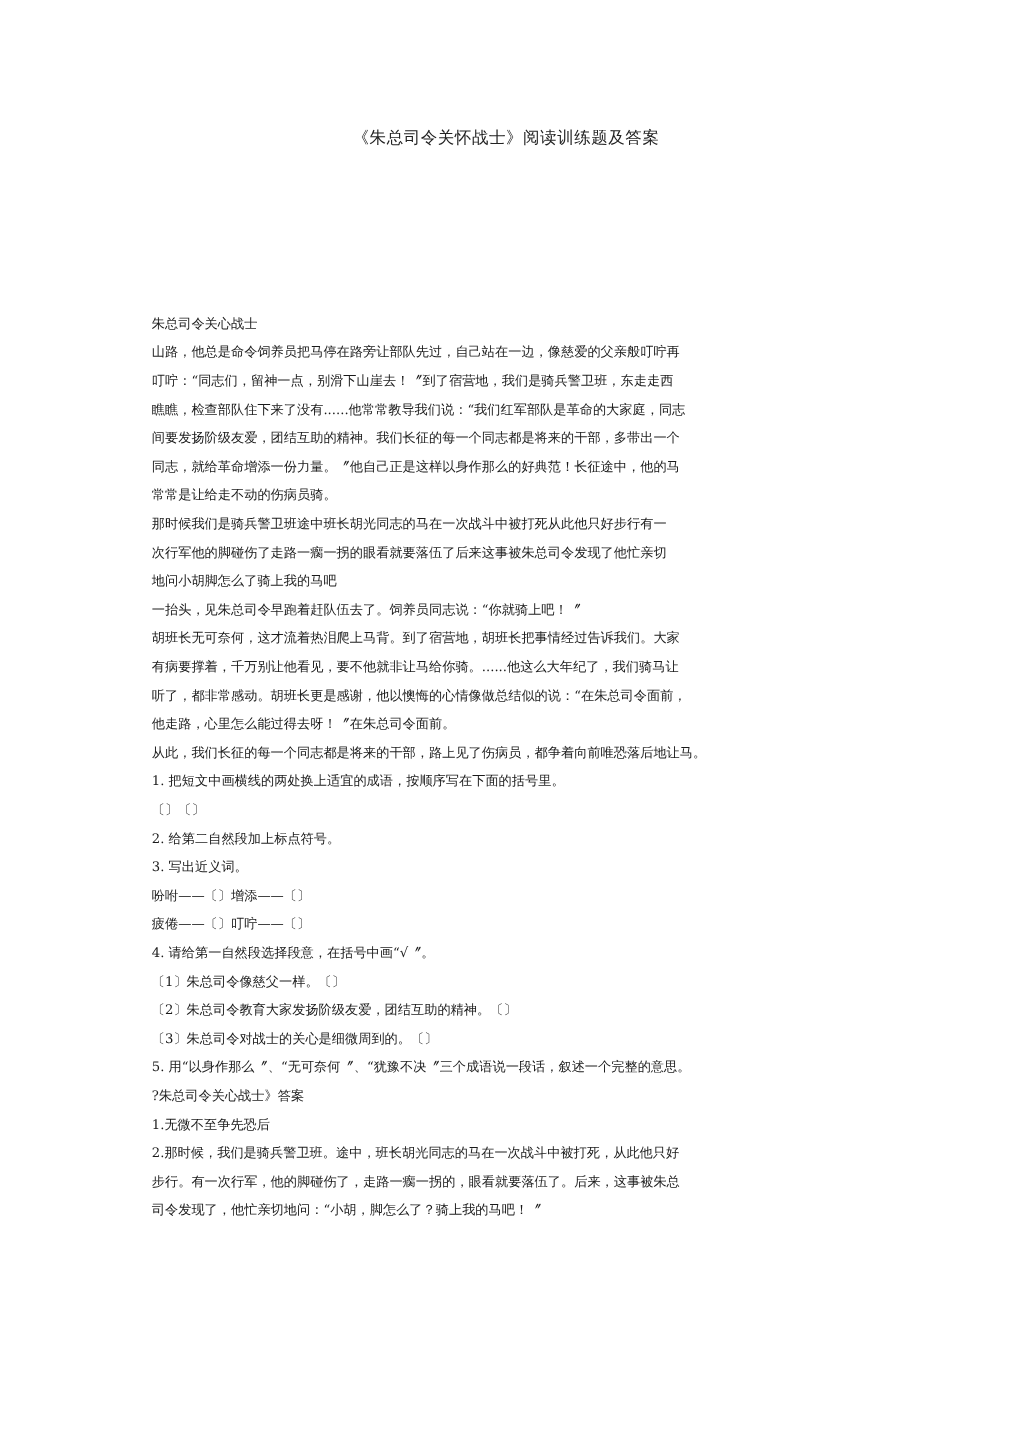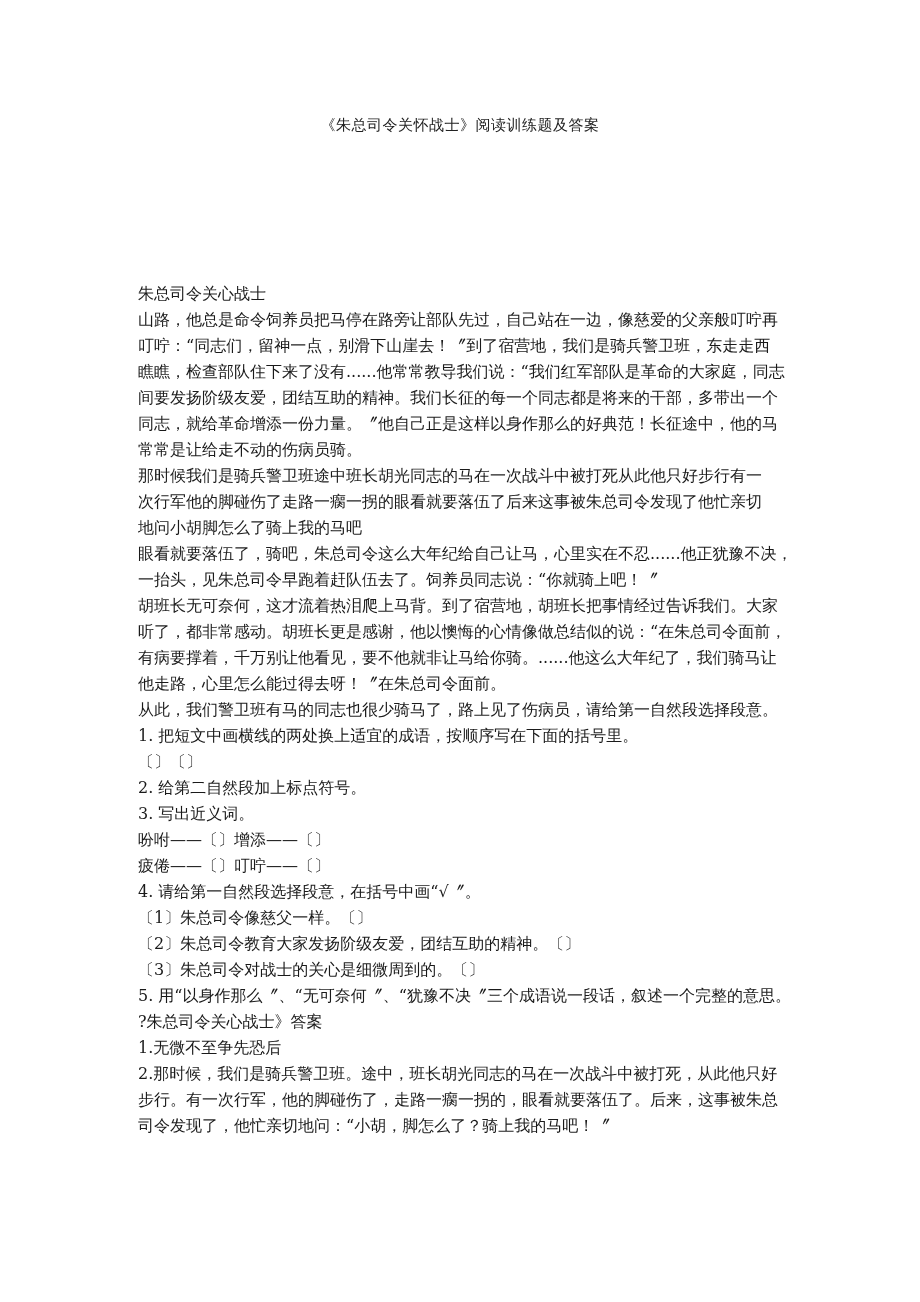--- a/index.html
+++ b/index.html
@@ -24,21 +24,21 @@
       font-size: 15px;
       line-height: 22px;
       color: #222;
       letter-spacing: 0.5px;
     }
     .doc-body {
       position: absolute;
       top: 281px;
       left: 138px;
       width: 660px;
-      font-size: 16px;
+      font-size: 12px;
       line-height: 26px;
     }
     .line {
       white-space: nowrap;
       height: 26px;
       overflow: visible;
     }
   </style>
 </head>
 <body>
@@ -58,33 +58,32 @@
       <div class="line">常常是让给走不动的伤病员骑。</div>
     </div>
 
     <div>
       <div class="line">那时候我们是骑兵警卫班途中班长胡光同志的马在一次战斗中被打死从此他只好步行有一</div>
       <div class="line">次行军他的脚碰伤了走路一瘸一拐的眼看就要落伍了后来这事被朱总司令发现了他忙亲切</div>
       <div class="line">地问小胡脚怎么了骑上我的马吧</div>
     </div>
 
     <div>
-      <div class="line">眼看就要落伍了，骑吧，朱总司令这么大年纪给自己让马，心里实在不忍......他正犹豫不决，</div>
       <div class="line">一抬头，见朱总司令早跑着赶队伍去了。饲养员同志说：“你就骑上吧！〞</div>
     </div>
 
     <div>
       <div class="line">胡班长无可奈何，这才流着热泪爬上马背。到了宿营地，胡班长把事情经过告诉我们。大家</div>
+      <div class="line">有病要撑着，千万别让他看见，要不他就非让马给你骑。......他这么大年纪了，我们骑马让</div>
       <div class="line">听了，都非常感动。胡班长更是感谢，他以懊悔的心情像做总结似的说：“在朱总司令面前，</div>
-      <div class="line">有病要撑着，千万别让他看见，要不他就非让马给你骑。......他这么大年纪了，我们骑马让</div>
       <div class="line">他走路，心里怎么能过得去呀！〞在朱总司令面前。</div>
     </div>
 
     <div>
-      <div class="line">从此，我们警卫班有马的同志也很少骑马了，路上见了伤病员，请给第一自然段选择段意。</div>
+      <div class="line">从此，我们长征的每一个同志都是将来的干部，路上见了伤病员，都争着向前唯恐落后地让马。</div>
     </div>
 
     <div>
       <div class="line">1. 把短文中画横线的两处换上适宜的成语，按顺序写在下面的括号里。</div>
       <div class="line">〔〕〔〕</div>
       <div class="line">2. 给第二自然段加上标点符号。</div>
       <div class="line">3. 写出近义词。</div>
       <div class="line">吩咐——〔〕增添——〔〕</div>
       <div class="line">疲倦——〔〕叮咛——〔〕</div>
       <div class="line">4. 请给第一自然段选择段意，在括号中画“√〞。</div>

